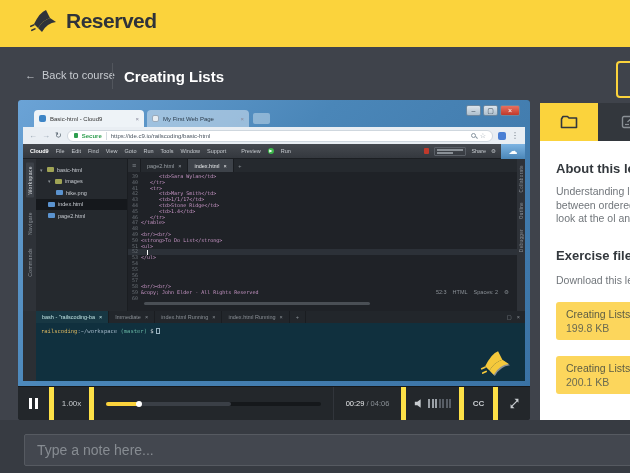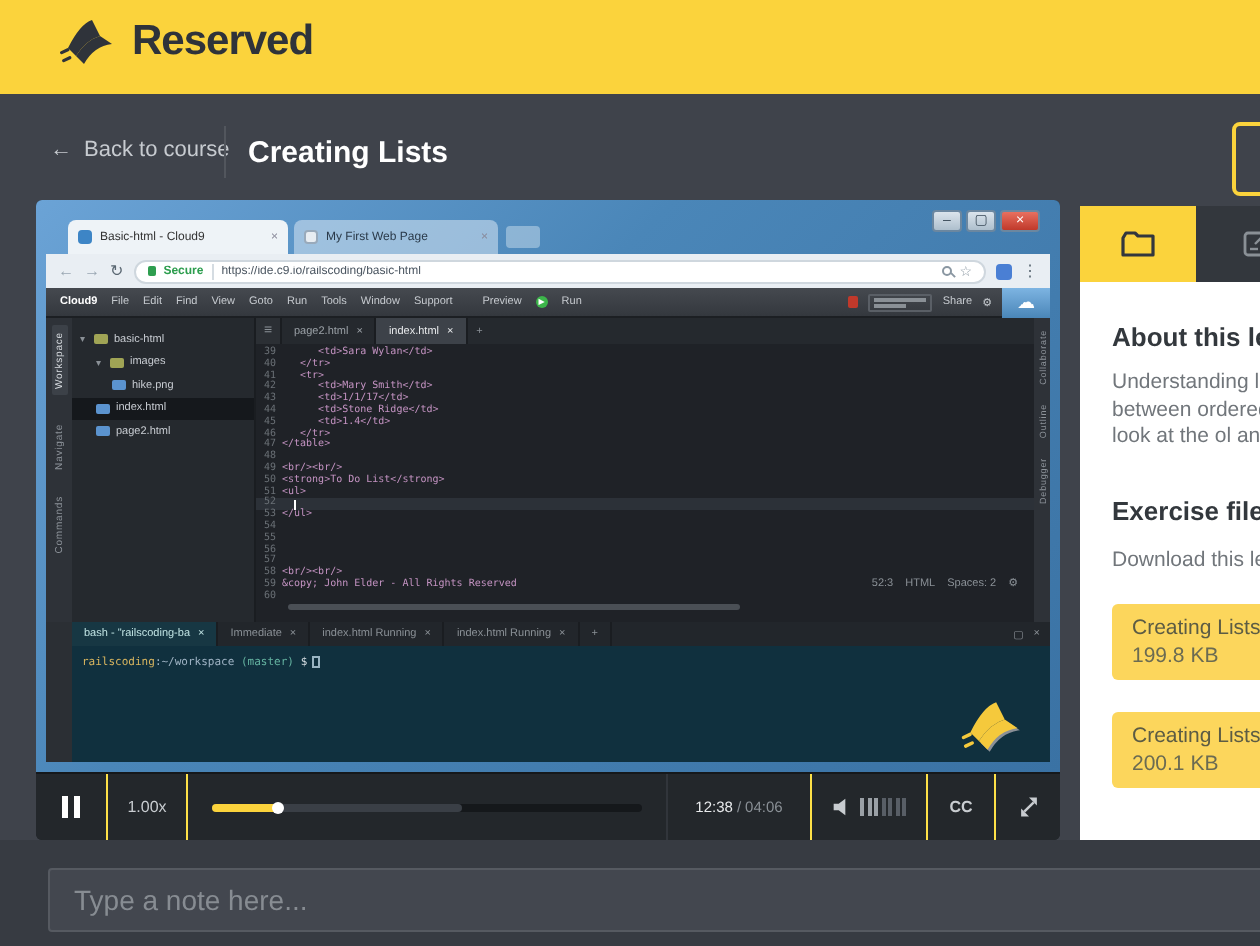--- a/index.html
+++ b/index.html
@@ -100,21 +100,21 @@
   .term-tab { display:flex; align-items:center; gap:4px; padding:0 6px; border-right:1px solid #1a1d21; white-space:nowrap; }
   .term-tab.active { background:#173743; color:#bfe2e2; }
   .term-right { margin-left:auto; display:flex; align-items:center; gap:5px; padding:0 5px; }
   .term-body { position:absolute; left:0; right:0; top:12px; bottom:0; padding:5px 0 0 5px; font-family:"DejaVu Sans Mono",monospace; font-size:5.5px; white-space:pre; }
   .p-user { color:#d8b55f; } .p-path { color:#9fb3c4; } .p-branch { color:#64b2a0; } .p-sym { color:#d6dde2; }
   .t-cursor { display:inline-block; width:4px; height:6px; border:1px solid #9ab4c2; vertical-align:middle; margin-left:2px; }
   .watermark { position:absolute; right:10px; bottom:4px; }
 
   
   .controls { position:absolute; left:0; top:286px; width:512px; height:34px; background:#23272b; border-top:1px solid #15181b; display:flex; align-items:center; }
-  .ctl { height:100%; display:flex; align-items:center; justify-content:center; border-right:1px solid #fde047; color:#c8ccd0; cursor:pointer; }
+  .ctl { height:100%; display:flex; align-items:center; justify-content:center; border-right:5px solid #fde047; color:#c8ccd0; cursor:pointer; }
   .ctl:last-child { border-right:none; }
   .pause-btn { width:36px; gap:3px; }
   .pause-btn i { width:3px; height:11px; background:#fff; display:block; }
   .ctl-speed { width:40px; font-size:8px; }
   .ctl-quality { width:38px; font-size:8px; }
   .progress-wrap { flex:1; padding:0 12px; border-right:1px solid #31353b; height:100%; display:flex; align-items:center; cursor:pointer; }
   .track { position:relative; width:100%; height:4px; background:#15181b; border-radius:2px; }
   .buffered { position:absolute; left:0; top:0; height:4px; background:#3a3f46; border-radius:2px; }
   .played { position:absolute; left:0; top:0; height:4px; background:#fbd33c; border-radius:2px; }
   .knob { position:absolute; top:-1px; width:6px; height:6px; border-radius:50%; background:#fff; }
@@ -369,21 +369,21 @@
       </div>
     <div class="ctl ctl-speed">1.00x</div>
     <div class="progress-wrap">
       <div class="track">
         <div class="buffered" style="width: 58%;"></div>
         <div class="played" style="width: 15.4%;"></div>
         <div class="knob" style="left: calc(15.4% - 3px);"></div>
       </div>
     </div>
     <div class="ctl ctl-time">
-      <span class="time-cur">12:38</span>
+      <span class="time-cur">00:29</span>
       <span class="time-sep">/</span>
       <span class="time-tot">04:06</span>
     </div>
     <div class="ctl ctl-vol">
       <svg class="speaker" viewBox="0 0 12 12">
         <polygon points="1,4 4,4 8,1 8,11 4,8 1,8" fill="#c8ccd0"></polygon>
       </svg>
       <span class="vol-bars">
         <i class="on"></i>
           <i class="on"></i>

